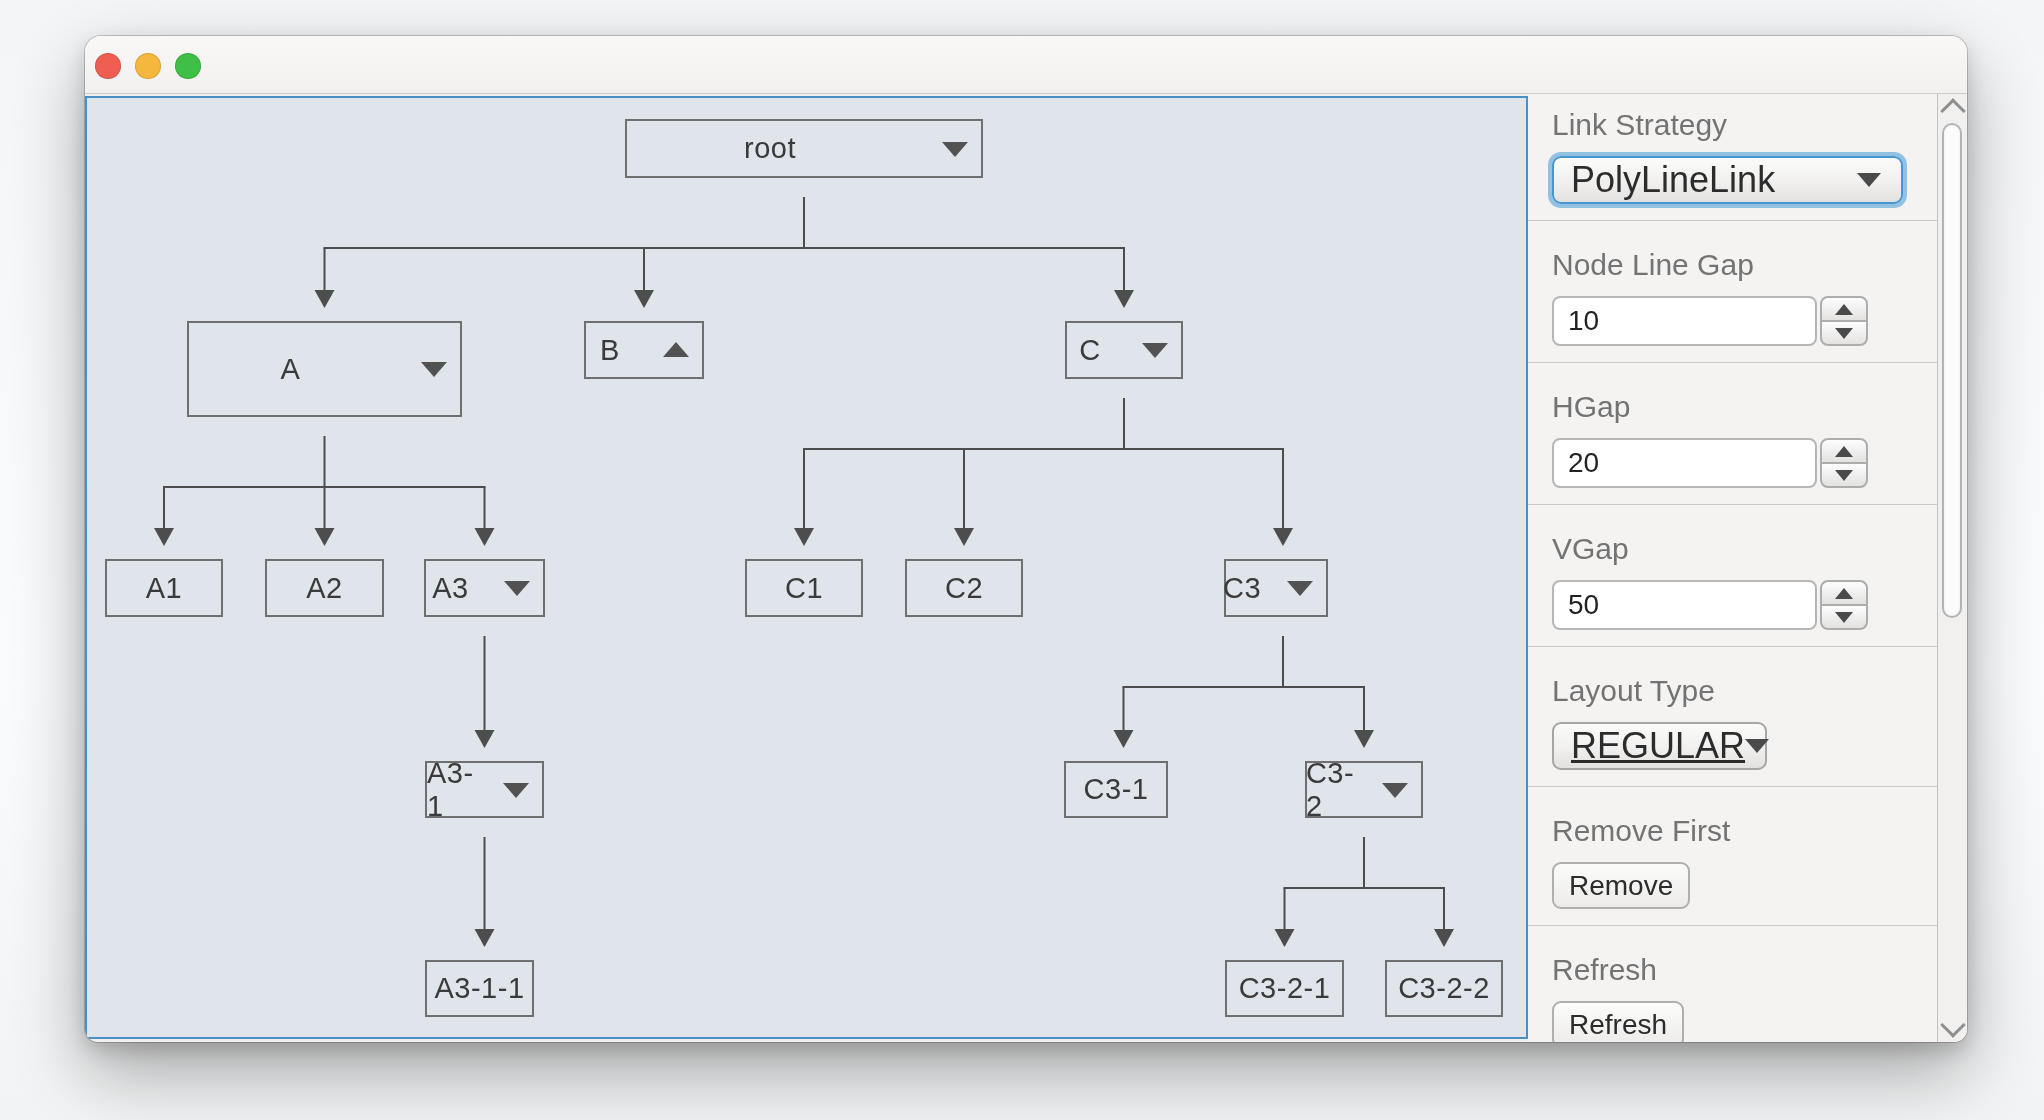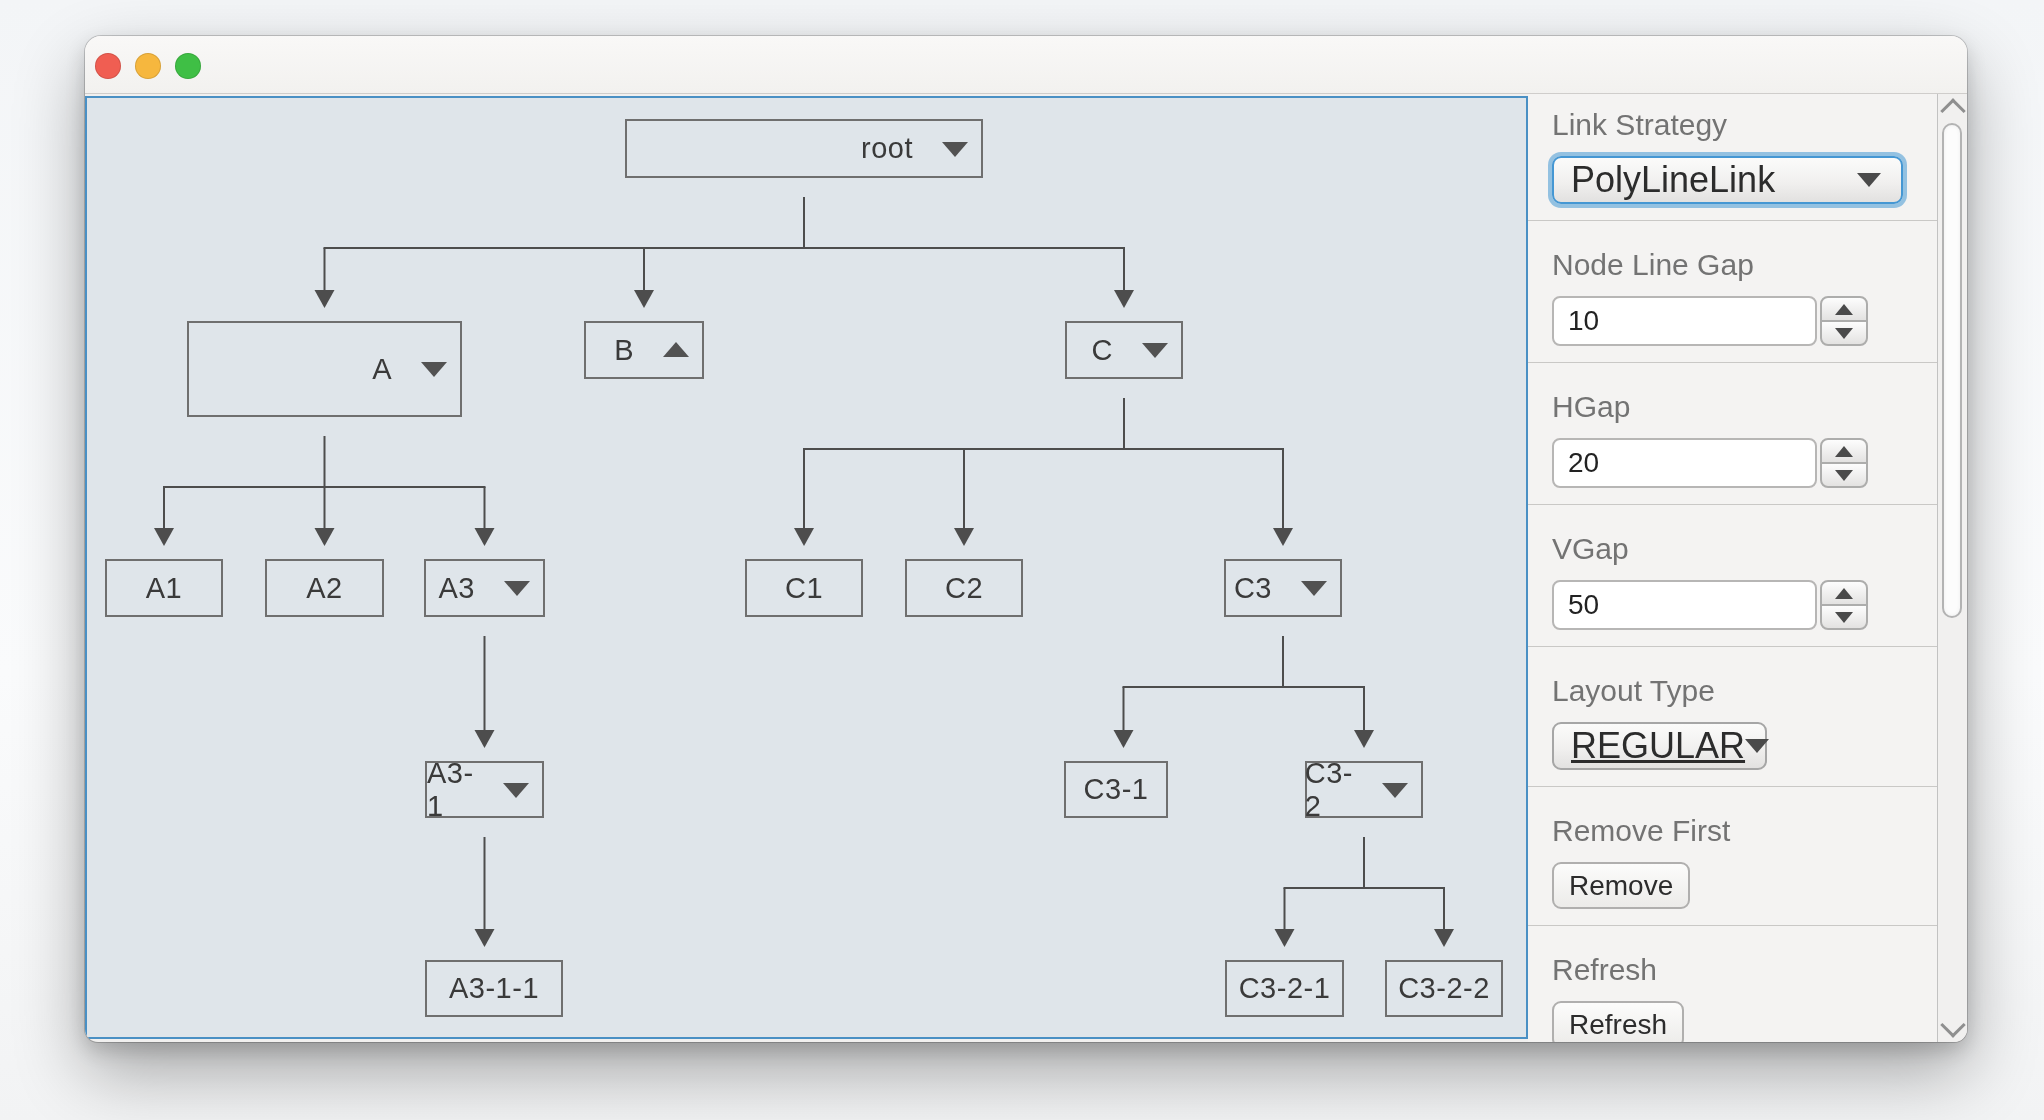--- a/index.html
+++ b/index.html
@@ -19,21 +19,21 @@
   .light.green{background:#3fbf45;}
   .content{position:absolute;left:0;top:58px;width:1882px;height:948px;}
   
   .canvas{position:absolute;left:0;top:2px;width:1443px;height:943px;box-sizing:border-box;
     background:#dfe5ea;border:2px solid #4a90c4;}
   .tree-layer{position:absolute;left:-2px;top:-2px;width:1443px;height:943px;}
   .edges{position:absolute;left:0;top:0;}
   .tnode{position:absolute;box-sizing:border-box;border:2px solid #6f6f6f;
     display:flex;align-items:center;justify-content:center;
     font-size:29px;color:#3a3a3a;letter-spacing:0.5px;}
-  .tnode.has-toggle{padding-right:68px;justify-content:flex-end;}
+  .tnode.has-toggle{padding-right:68px;}
   .tri{position:absolute;right:13px;top:50%;width:0;height:0;}
   .tri-down{margin-top:-7px;border-left:13px solid transparent;border-right:13px solid transparent;border-top:15px solid #525252;}
   .tri-up{margin-top:-8px;border-left:13px solid transparent;border-right:13px solid transparent;border-bottom:15px solid #525252;}
   
   .sidebar{position:absolute;left:1443px;top:0;width:409px;height:948px;background:#f4f3f2;box-sizing:border-box;}
   .section{box-sizing:border-box;padding:26px 24px 16px 24px;border-bottom:1px solid #c9c8c6;}
   .section.first{padding-top:13px;}
   .section.last{border-bottom:none;}
   .sec-label{font-size:30px;color:#737373;line-height:36px;margin:0 0 13px 0;}
   .select{box-sizing:border-box;height:48px;border:2px solid #a6a6a6;border-radius:9px;
@@ -153,36 +153,36 @@
           <div class="tnode has-toggle" style="left: 339px; top: 463px; width: 121px; height: 58px;">
             <span>A3</span>
             <span class="tri tri-down"></span>
           </div>
           <div class="tnode" style="left: 660px; top: 463px; width: 118px; height: 58px;">
             <span>C1</span>
           </div>
           <div class="tnode" style="left: 820px; top: 463px; width: 118px; height: 58px;">
             <span>C2</span>
           </div>
-          <div class="tnode has-toggle" style="left: 1139px; top: 463px; width: 118px; height: 58px;">
+          <div class="tnode has-toggle" style="left: 1139px; top: 463px; width: 104px; height: 58px;">
             <span>C3</span>
             <span class="tri tri-down"></span>
           </div>
           <div class="tnode has-toggle" style="left: 340px; top: 665px; width: 119px; height: 57px;">
             <span>A3-1</span>
             <span class="tri tri-down"></span>
           </div>
           <div class="tnode" style="left: 979px; top: 665px; width: 104px; height: 57px;">
             <span>C3-1</span>
           </div>
           <div class="tnode has-toggle" style="left: 1220px; top: 665px; width: 118px; height: 57px;">
             <span>C3-2</span>
             <span class="tri tri-down"></span>
           </div>
-          <div class="tnode" style="left: 340px; top: 864px; width: 138px; height: 57px;">
+          <div class="tnode" style="left: 340px; top: 864px; width: 109px; height: 57px;">
             <span>A3-1-1</span>
           </div>
           <div class="tnode" style="left: 1140px; top: 864px; width: 119px; height: 57px;">
             <span>C3-2-1</span>
           </div>
           <div class="tnode" style="left: 1300px; top: 864px; width: 118px; height: 57px;">
             <span>C3-2-2</span>
           </div>
         </div>
     </div>

